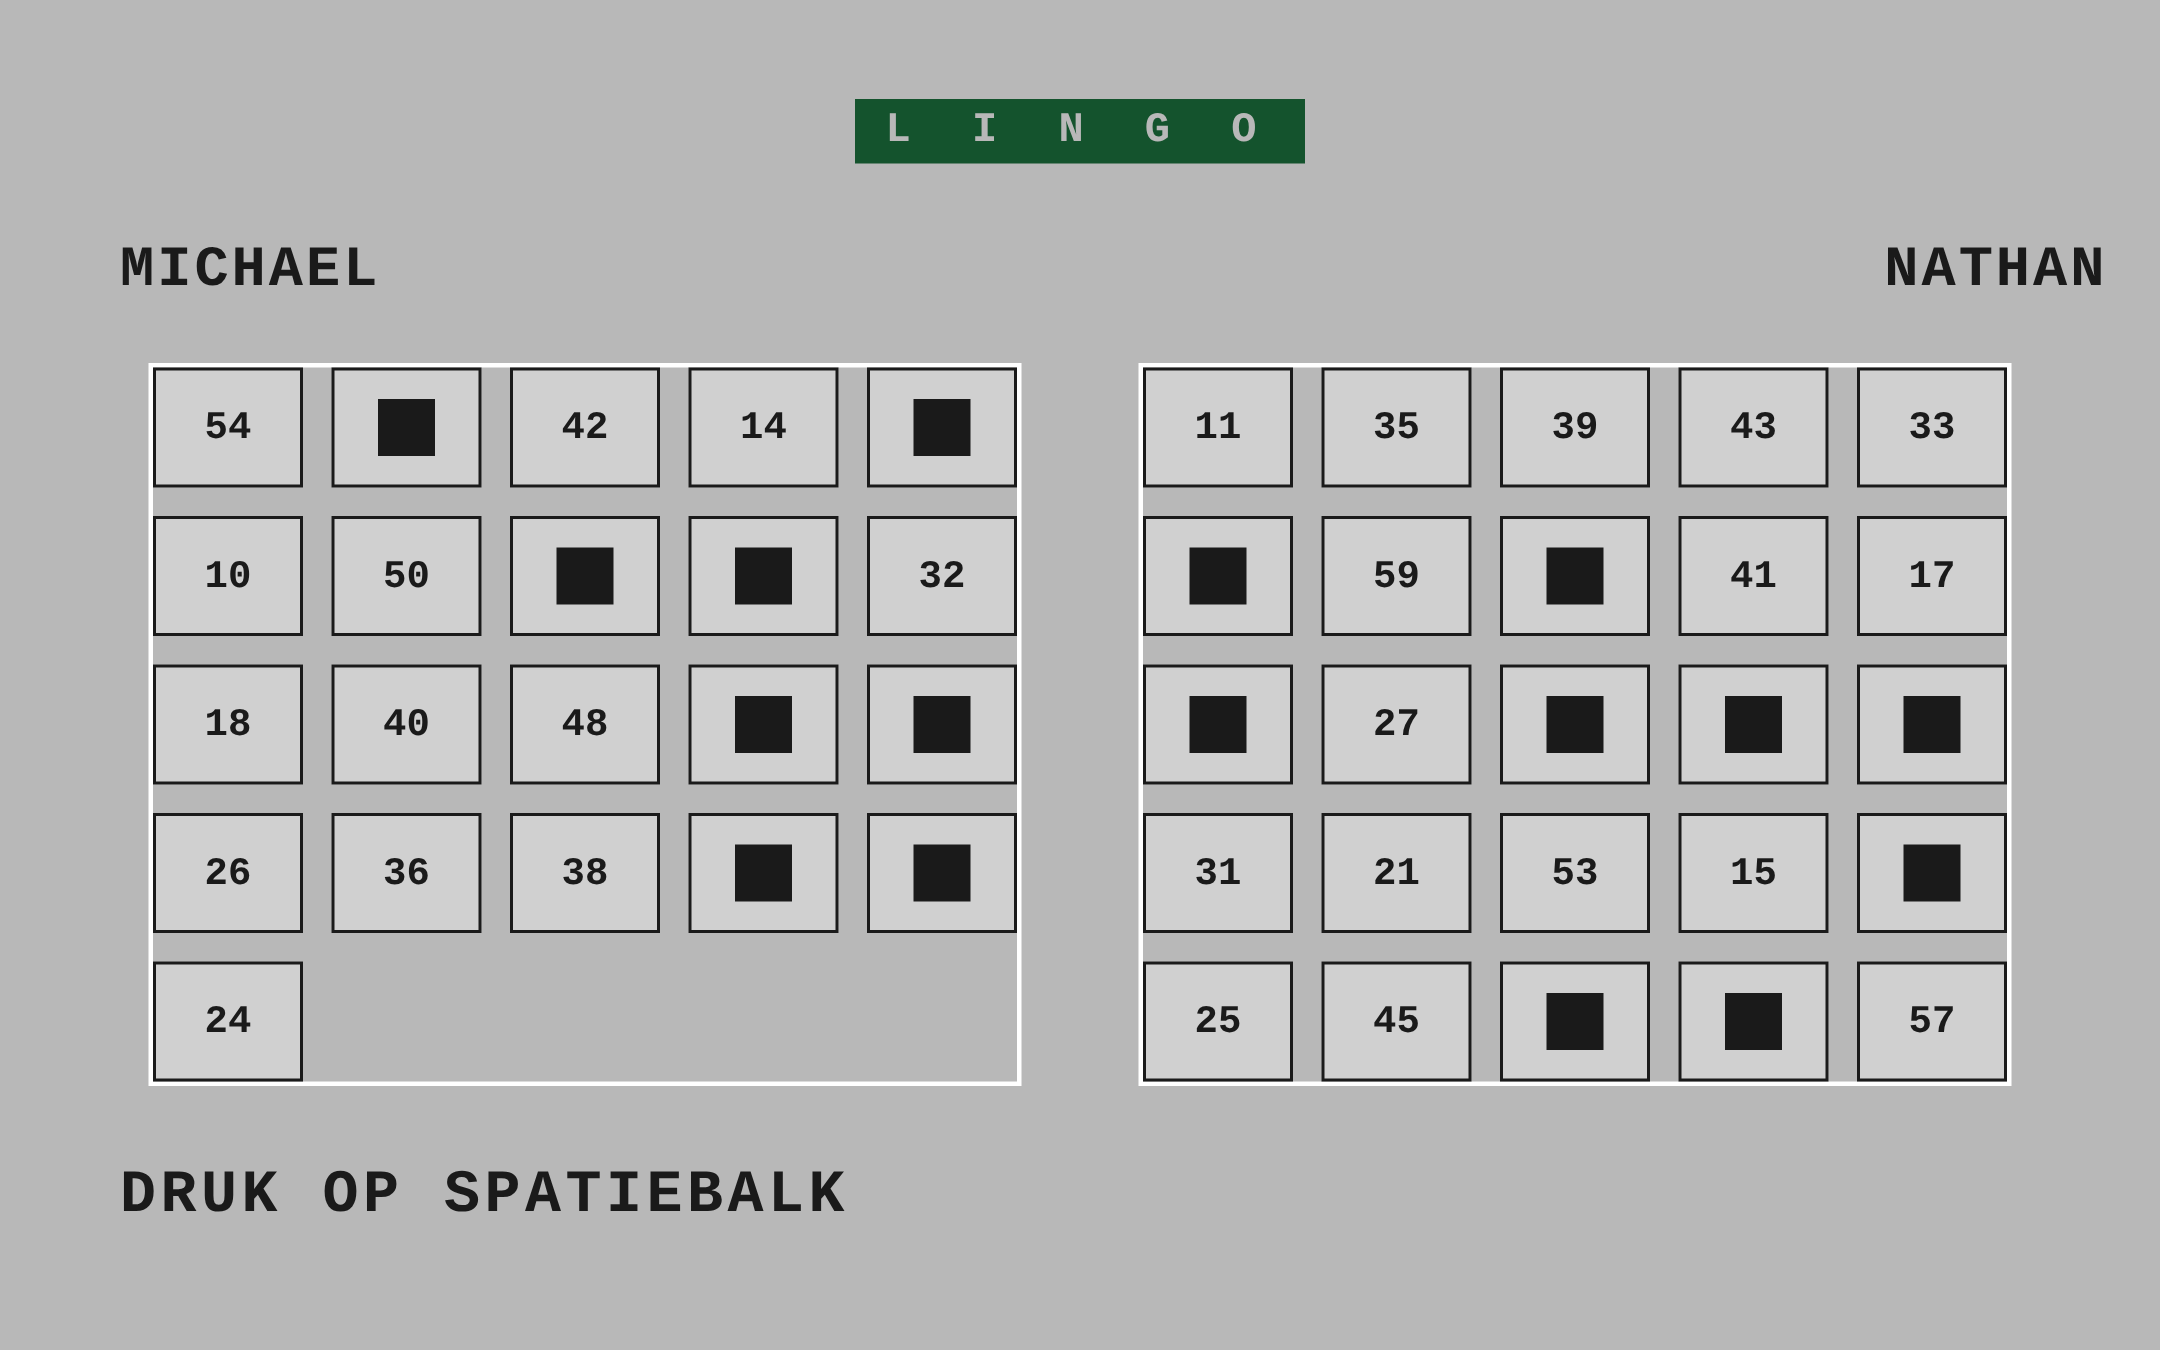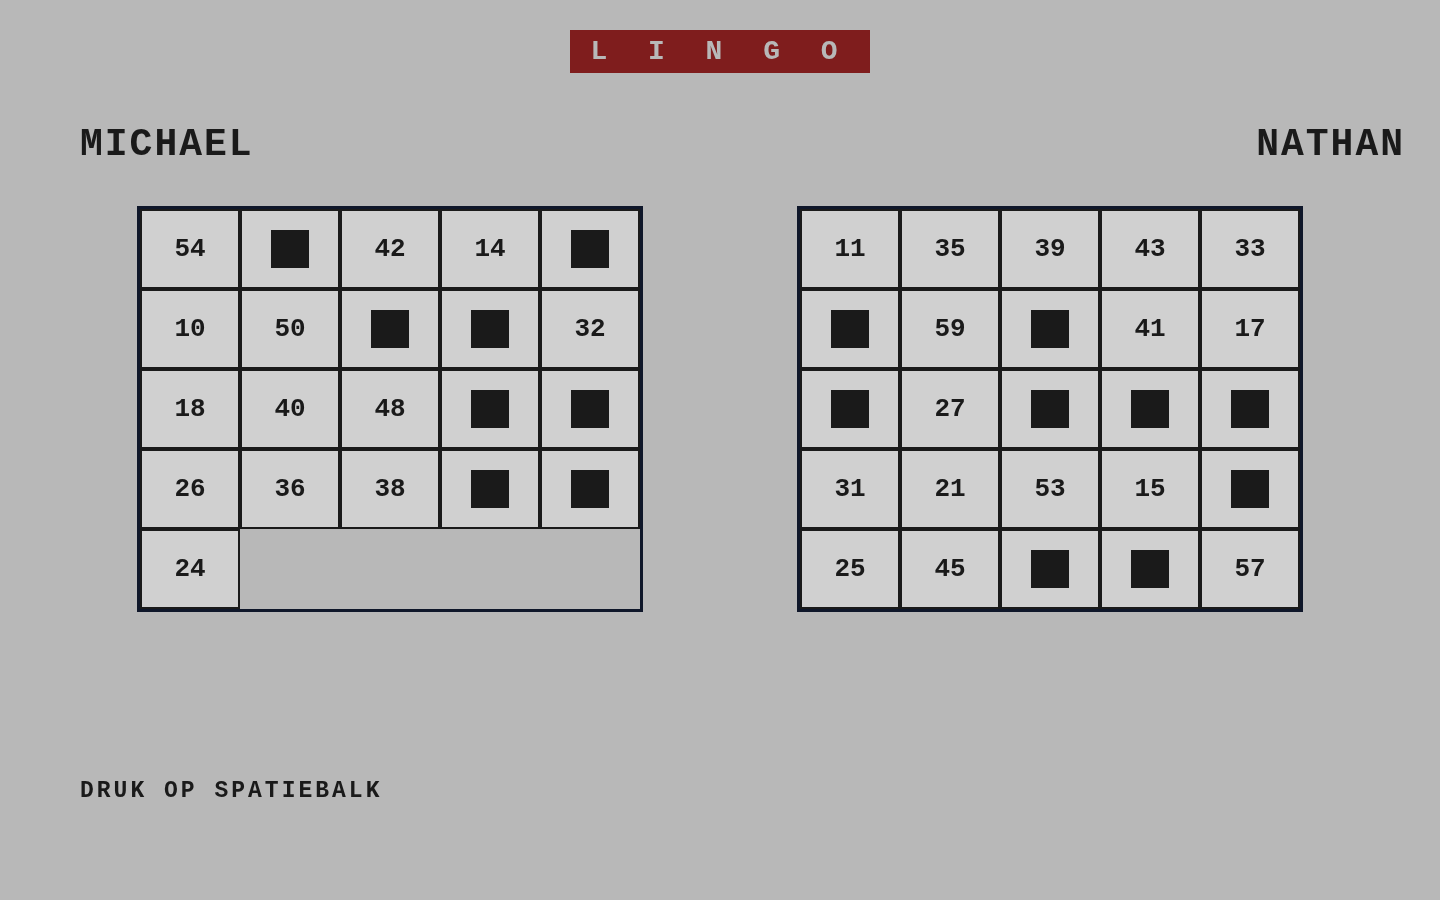--- a/index.html
+++ b/index.html
@@ -13,27 +13,28 @@
       position: relative;
     }
 
     .title-bar {
       display: flex;
       justify-content: center;
       padding-top: 30px;
     }
 
     .title-box {
-      background-color: #7f1d1d;
+      background-color: #14532d;
       color: #b8b8b8;
       font-size: 28px;
       font-weight: bold;
       letter-spacing: 12px;
       padding: 6px 20px;
       font-family: 'Courier New', Courier, monospace;
+      margin-top: 36px;
     }
 
     .player-names {
       display: flex;
       justify-content: space-between;
       padding: 30px 35px 0 80px;
       margin-top: 20px;
     }
 
     .player-name {
@@ -45,24 +46,25 @@
     }
 
     .boards-container {
       display: flex;
       justify-content: space-around;
       padding: 30px 60px;
       margin-top: 10px;
     }
 
     .board {
-      border: 3px solid #0f172a;
+      border: 3px solid #ffffff;
       display: grid;
       grid-template-columns: repeat(5, 100px);
       grid-template-rows: repeat(5, 80px);
+      gap: 19px;
     }
 
     .cell {
       border: 2px solid #1a1a1a;
       display: flex;
       align-items: center;
       justify-content: center;
       background-color: #d0d0d0;
       font-size: 26px;
       font-weight: bold;
@@ -72,23 +74,23 @@
 
     .black-square {
       width: 38px;
       height: 38px;
       background-color: #1a1a1a;
       display: inline-block;
     }
 
     .bottom-text {
       position: absolute;
-      bottom: 96px;
+      bottom: 80px;
       left: 80px;
-      font-size: 23px;
+      font-size: 40px;
       font-weight: bold;
       color: #1a1a1a;
       font-family: 'Courier New', Courier, monospace;
       letter-spacing: 3px;
     }
   </style>
 </head>
 <body>
 
 <div class="title-bar">

